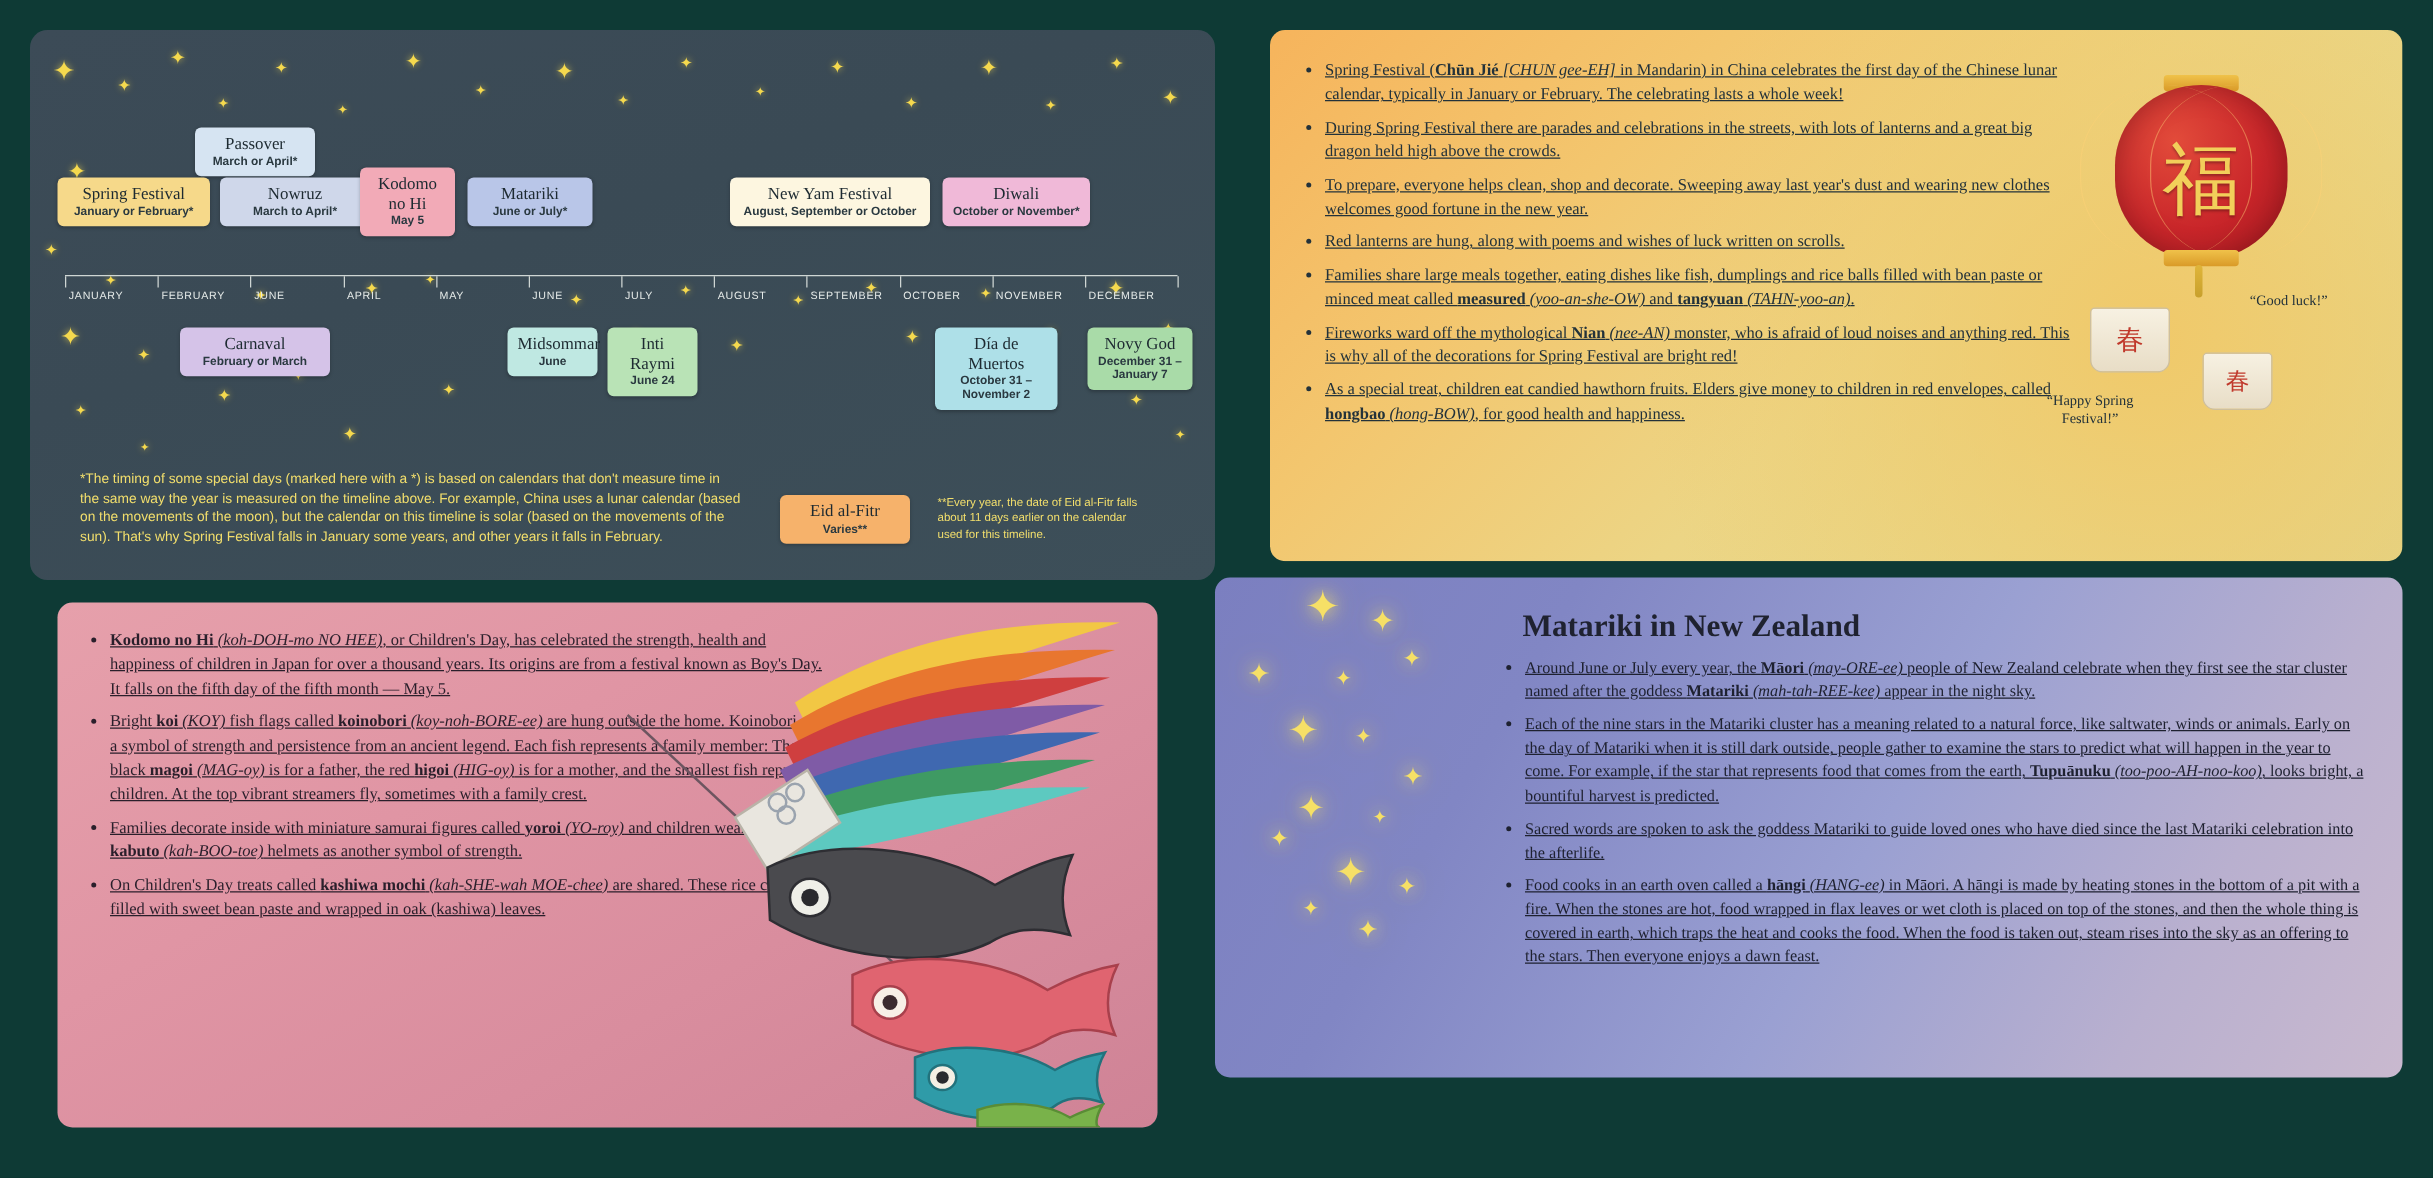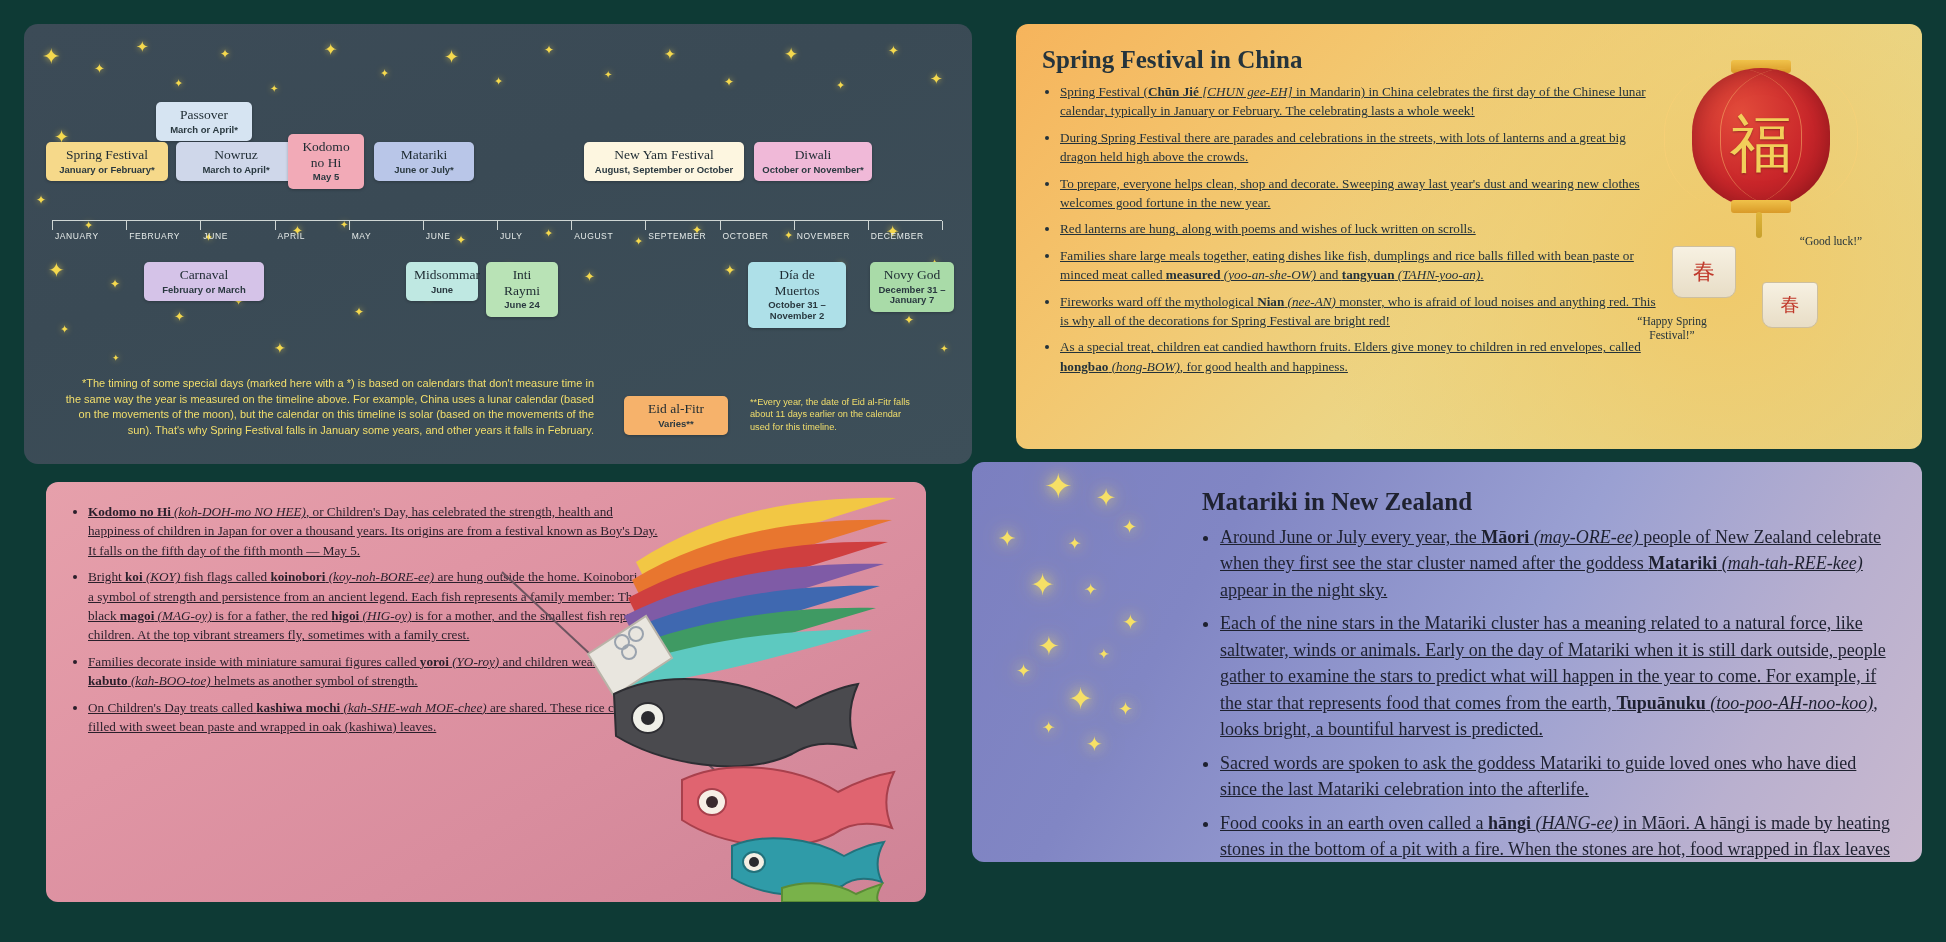--- a/index.html
+++ b/index.html
@@ -86,21 +86,20 @@
     white-space: nowrap;
   }
   .footnote {
     position: absolute;
     left: 40px; top: 352px;
     width: 530px;
     font-size: 11px;
     line-height: 1.42;
     color: #f3df6c;
     font-family: "Liberation Sans", sans-serif;
-    text-align: right;
   }
   .eid-note {
     position: absolute;
     left: 726px; top: 372px;
     width: 160px;
     font-size: 9.2px;
     line-height: 1.35;
     color: #f3df6c;
     font-family: "Liberation Sans", sans-serif;
   }
@@ -215,22 +214,22 @@
   
   .nz-panel {
     position: absolute;
     left: 972px; top: 462px;
     width: 950px; height: 400px;
     border-radius: 12px;
     background: linear-gradient(120deg, #7b7fc0 0%, #8186c4 25%, #9aa0d2 55%, #b9b0cf 80%, #c9b9cf 100%);
     overflow: hidden;
     padding: 26px 28px 16px 230px;
   }
-  .nz-panel .panel-title { color: #1f2230; margin-left: 0; }
-  .nz-panel ul.bullets > li { color: #1e2130; font-size: 18px; }
+  .nz-panel .panel-title { color: #1f2230; margin-left: 16px; }
+  .nz-panel ul.bullets > li { color: #1e2130; font-size: 13px; }
   .nz-stars { position: absolute; left: 0; top: 0; width: 240px; height: 400px; }
   .nzstar {
     position: absolute;
     color: #f6e066;
     text-shadow: 0 0 14px rgba(246,224,102,.95), 0 0 26px rgba(246,224,102,.6);
     line-height: 1;
   }
   b, strong { font-weight: bold; }
   i, em { font-style: italic; }
 </style>
@@ -374,21 +373,20 @@
           <span class="chip-name">Eid al-Fitr</span>
           <span class="chip-date">Varies**</span>
         </div>
       </div>
 
     <div class="footnote">*The timing of some special days (marked here with a *) is based on calendars that don't measure time in the same way the year is measured on the timeline above. For example, China uses a lunar calendar (based on the movements of the moon), but the calendar on this timeline is solar (based on the movements of the sun). That's why Spring Festival falls in January some years, and other years it falls in February.</div>
     <div class="eid-note">**Every year, the date of Eid al-Fitr falls about 11 days earlier on the calendar used for this timeline.</div>
   </div>
 
   <div class="china-panel">
-    <h2 class="panel-title">Spring Festival in China</h2>
     <ul class="bullets china-text" id="china-list">
         <li>Spring Festival (<b>Chūn Jié</b> <i>[CHUN gee-EH]</i> in Mandarin) in China celebrates the first day of the Chinese lunar calendar, typically in January or February. The celebrating lasts a whole week!</li>
         <li>During Spring Festival there are parades and celebrations in the streets, with lots of lanterns and a great big dragon held high above the crowds.</li>
         <li>To prepare, everyone helps clean, shop and decorate. Sweeping away last year's dust and wearing new clothes welcomes good fortune in the new year.</li>
         <li>Red lanterns are hung, along with poems and wishes of luck written on scrolls.</li>
         <li>Families share large meals together, eating dishes like fish, dumplings and rice balls filled with bean paste or minced meat called <b>measured</b> <i>(yoo-an-she-OW)</i> and <b>tangyuan</b> <i>(TAHN-yoo-an)</i>.</li>
         <li>Fireworks ward off the mythological <b>Nian</b> <i>(nee-AN)</i> monster, who is afraid of loud noises and anything red. This is why all of the decorations for Spring Festival are bright red!</li>
         <li>As a special treat, children eat candied hawthorn fruits. Elders give money to children in red envelopes, called <b>hongbao</b> <i>(hong-BOW)</i>, for good health and happiness.</li>
       </ul>
 

